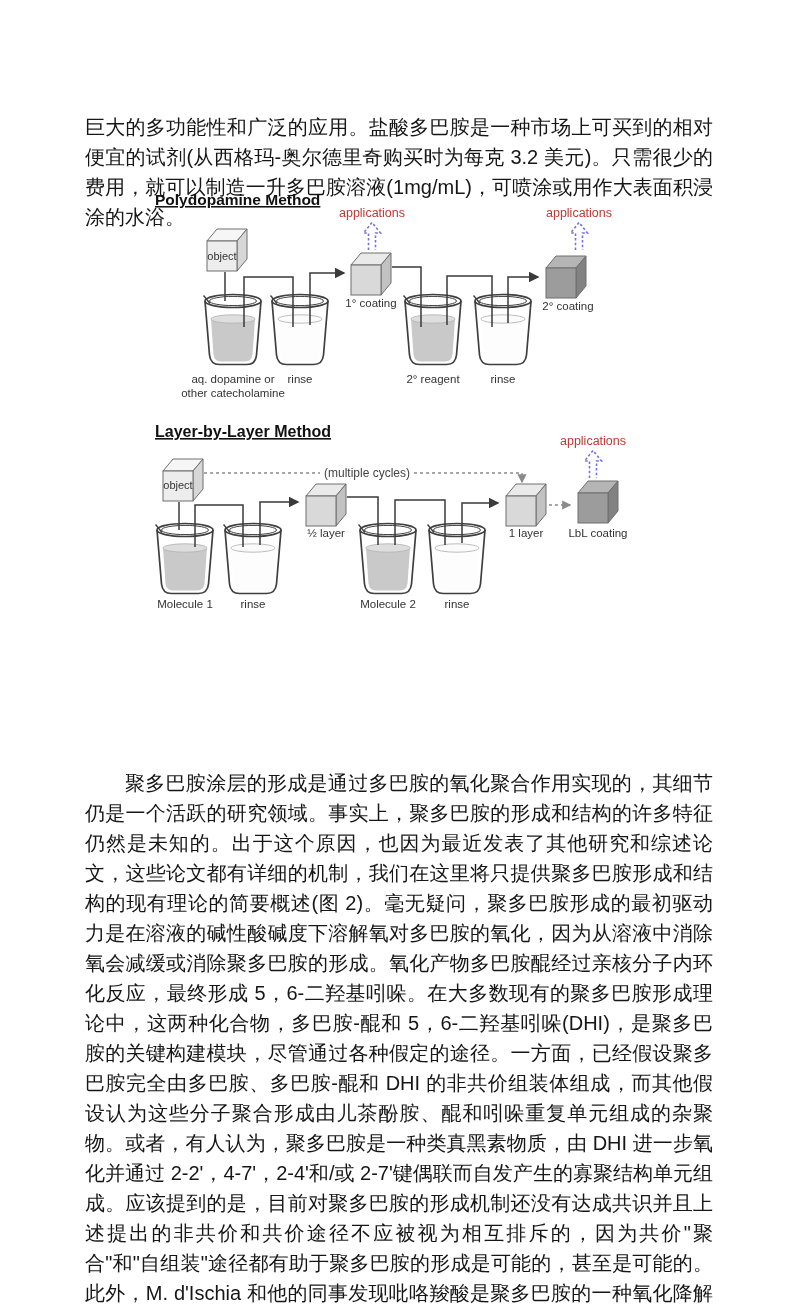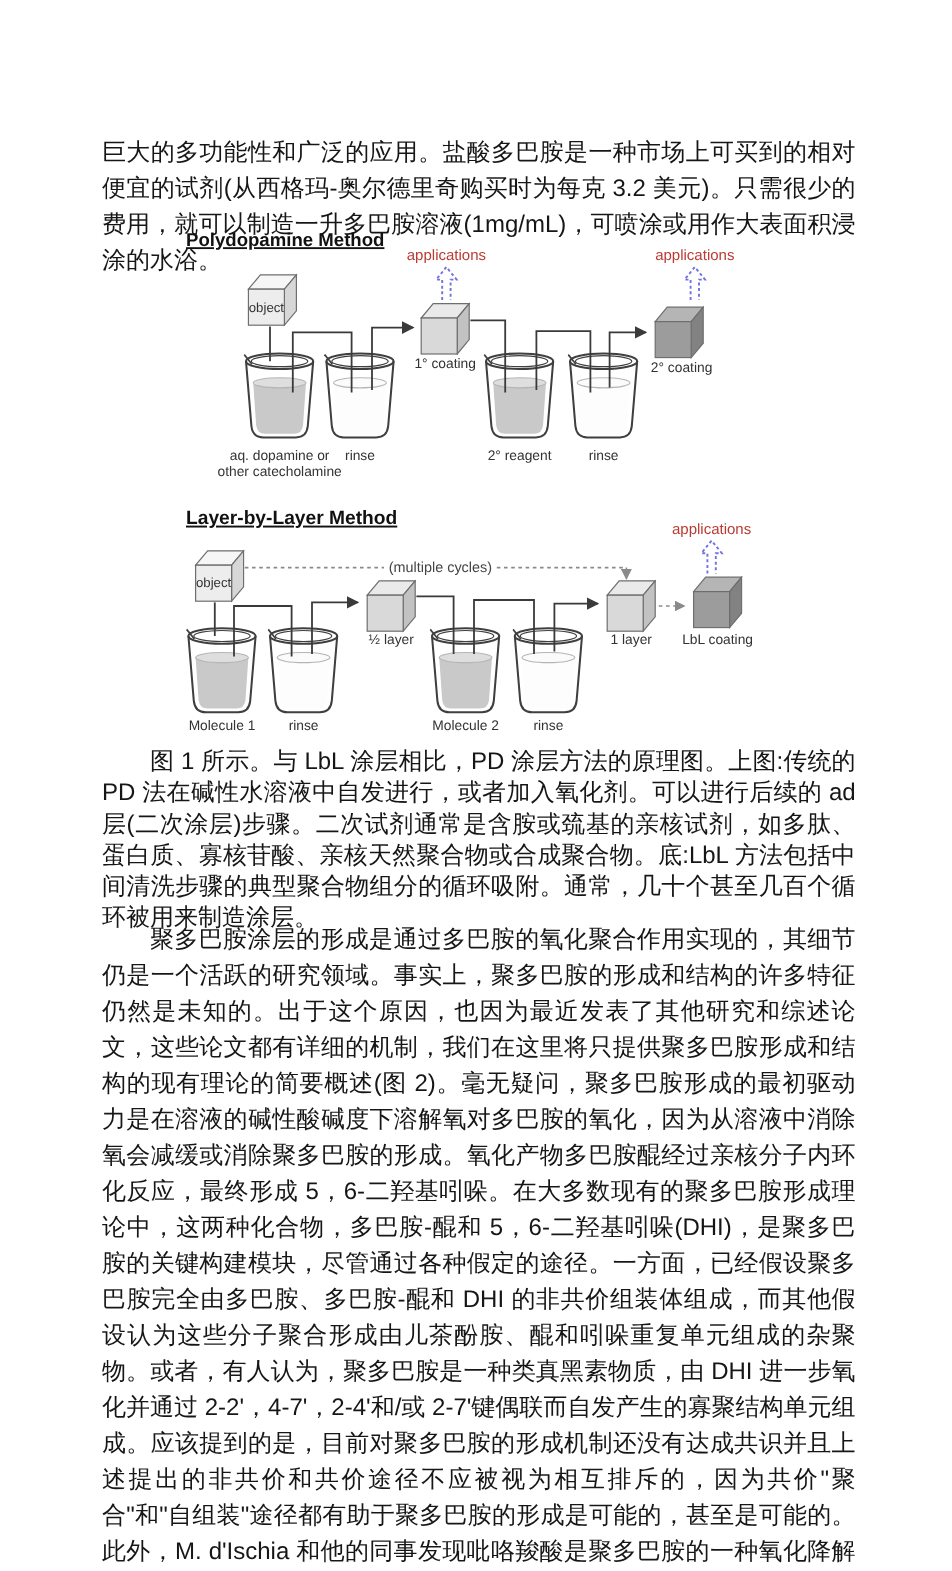--- a/index.html
+++ b/index.html
@@ -121,17 +121,16 @@
     <text x="386" y="122" text-anchor="middle" font-size="11.5" class="figlabel">1 layer</text>
     <use href="#cube" x="437" y="65" width="42" height="44" style="--cf:#9c9c9c;--ct:#b5b5b5;--cs:#828282"></use>
     <text x="458" y="122" text-anchor="middle" font-size="11.5" class="figlabel">LbL coating</text>
 
     <text x="45" y="193" text-anchor="middle" font-size="11.5" class="figlabel">Molecule 1</text>
     <text x="113" y="193" text-anchor="middle" font-size="11.5" class="figlabel">rinse</text>
     <text x="248" y="193" text-anchor="middle" font-size="11.5" class="figlabel">Molecule 2</text>
     <text x="317" y="193" text-anchor="middle" font-size="11.5" class="figlabel">rinse</text>
   </svg>
 
-  <div class="para caption" style="top:622px;">图 1 所示。与 LbL 涂层相比，PD 涂层方法的原理图。上图:传统的 PD 法在碱性水溶液中自发进行，或者加入氧化剂。可以进行后续的 ad 层(二次涂层)步骤。二次试剂通常是含胺或巯基的亲核试剂，如多肽、蛋白质、寡核苷酸、亲核天然聚合物或合成聚合物。底:LbL 方法包括中间清洗步骤的典型聚合物组分的循环吸附。通常，几十个甚至几百个循环被用来制造涂层。</div>
 
   <div class="para bodytext" style="top:768px;">聚多巴胺涂层的形成是通过多巴胺的氧化聚合作用实现的，其细节仍是一个活跃的研究领域。事实上，聚多巴胺的形成和结构的许多特征仍然是未知的。出于这个原因，也因为最近发表了其他研究和综述论文，这些论文都有详细的机制，我们在这里将只提供聚多巴胺形成和结构的现有理论的简要概述(图 2)。毫无疑问，聚多巴胺形成的最初驱动力是在溶液的碱性酸碱度下溶解氧对多巴胺的氧化，因为从溶液中消除氧会减缓或消除聚多巴胺的形成。氧化产物多巴胺醌经过亲核分子内环化反应，最终形成 5，6-二羟基吲哚。在大多数现有的聚多巴胺形成理论中，这两种化合物，多巴胺-醌和 5，6-二羟基吲哚(DHI)，是聚多巴胺的关键构建模块，尽管通过各种假定的途径。一方面，已经假设聚多巴胺完全由多巴胺、多巴胺-醌和 DHI 的非共价组装体组成，而其他假设认为这些分子聚合形成由儿茶酚胺、醌和吲哚重复单元组成的杂聚物。或者，有人认为，聚多巴胺是一种类真黑素物质，由 DHI 进一步氧化并通过 2-2'，4-7'，2-4'和/或 2-7'键偶联而自发产生的寡聚结构单元组成。应该提到的是，目前对聚多巴胺的形成机制还没有达成共识并且上述提出的非共价和共价途径不应被视为相互排斥的，因为共价"聚合"和"自组装"途径都有助于聚多巴胺的形成是可能的，甚至是可能的。此外，M. d'Ischia 和他的同事发现吡咯羧酸是聚多巴胺的一种氧化降解形式，当形成聚多巴胺时，其具有未环化的多巴胺/多巴胺-醌和环化的 DHI 单元</div>
 
 </div>
 
 </body></html>

